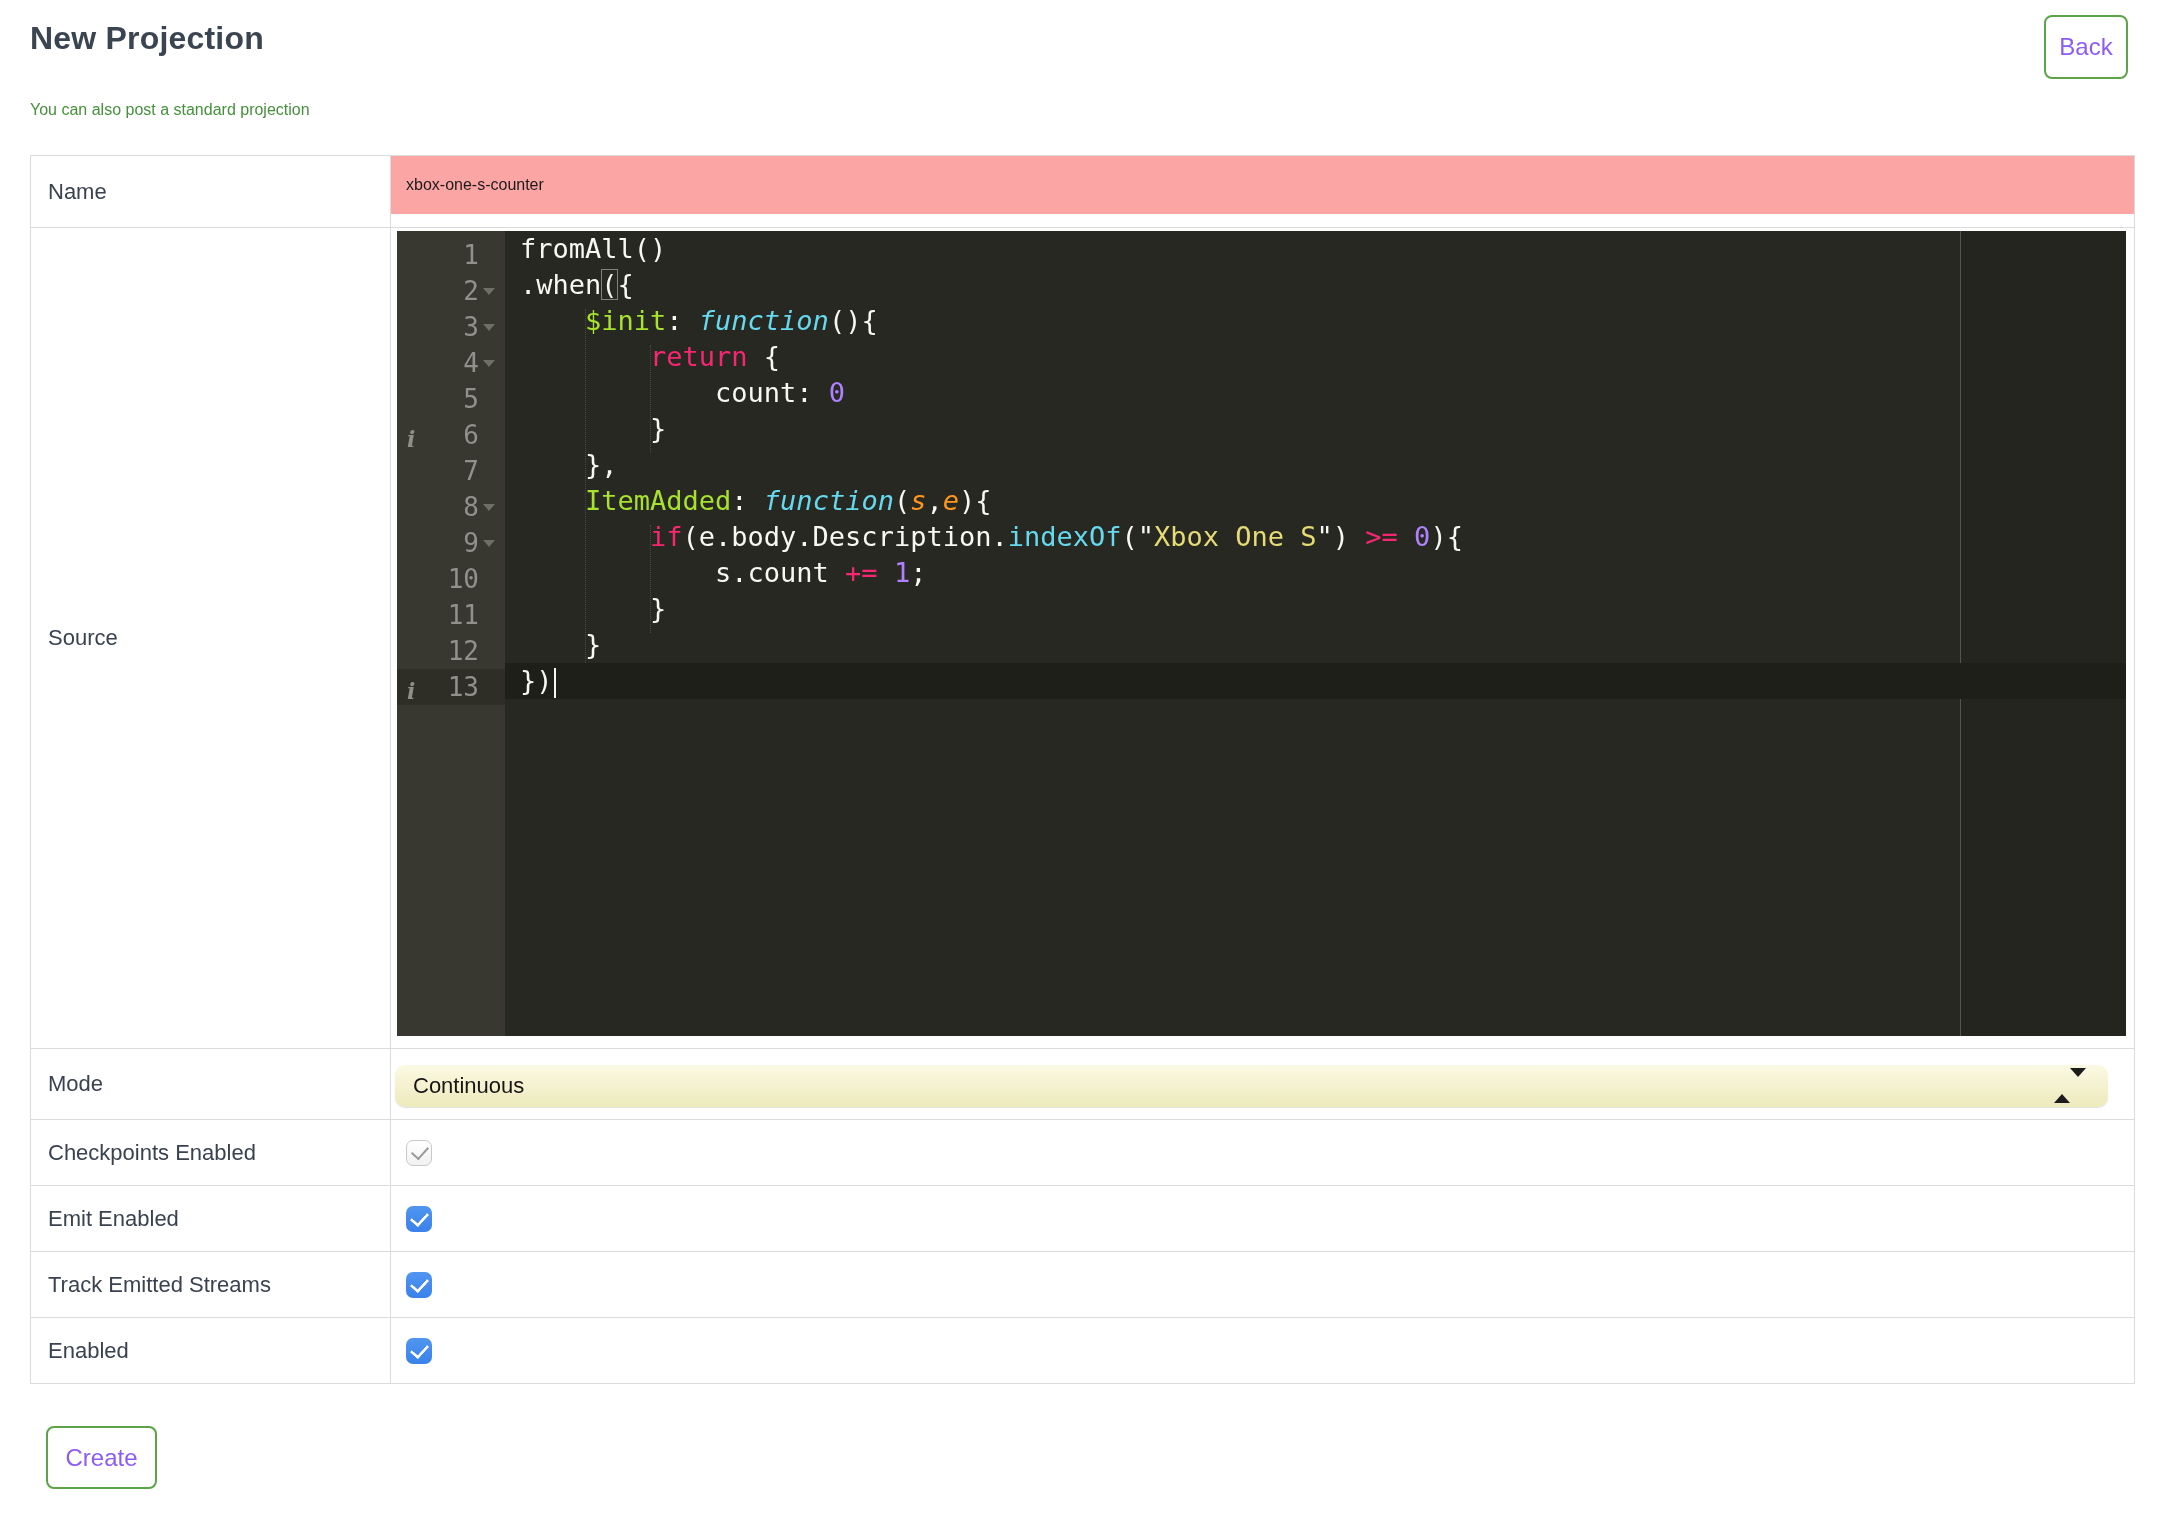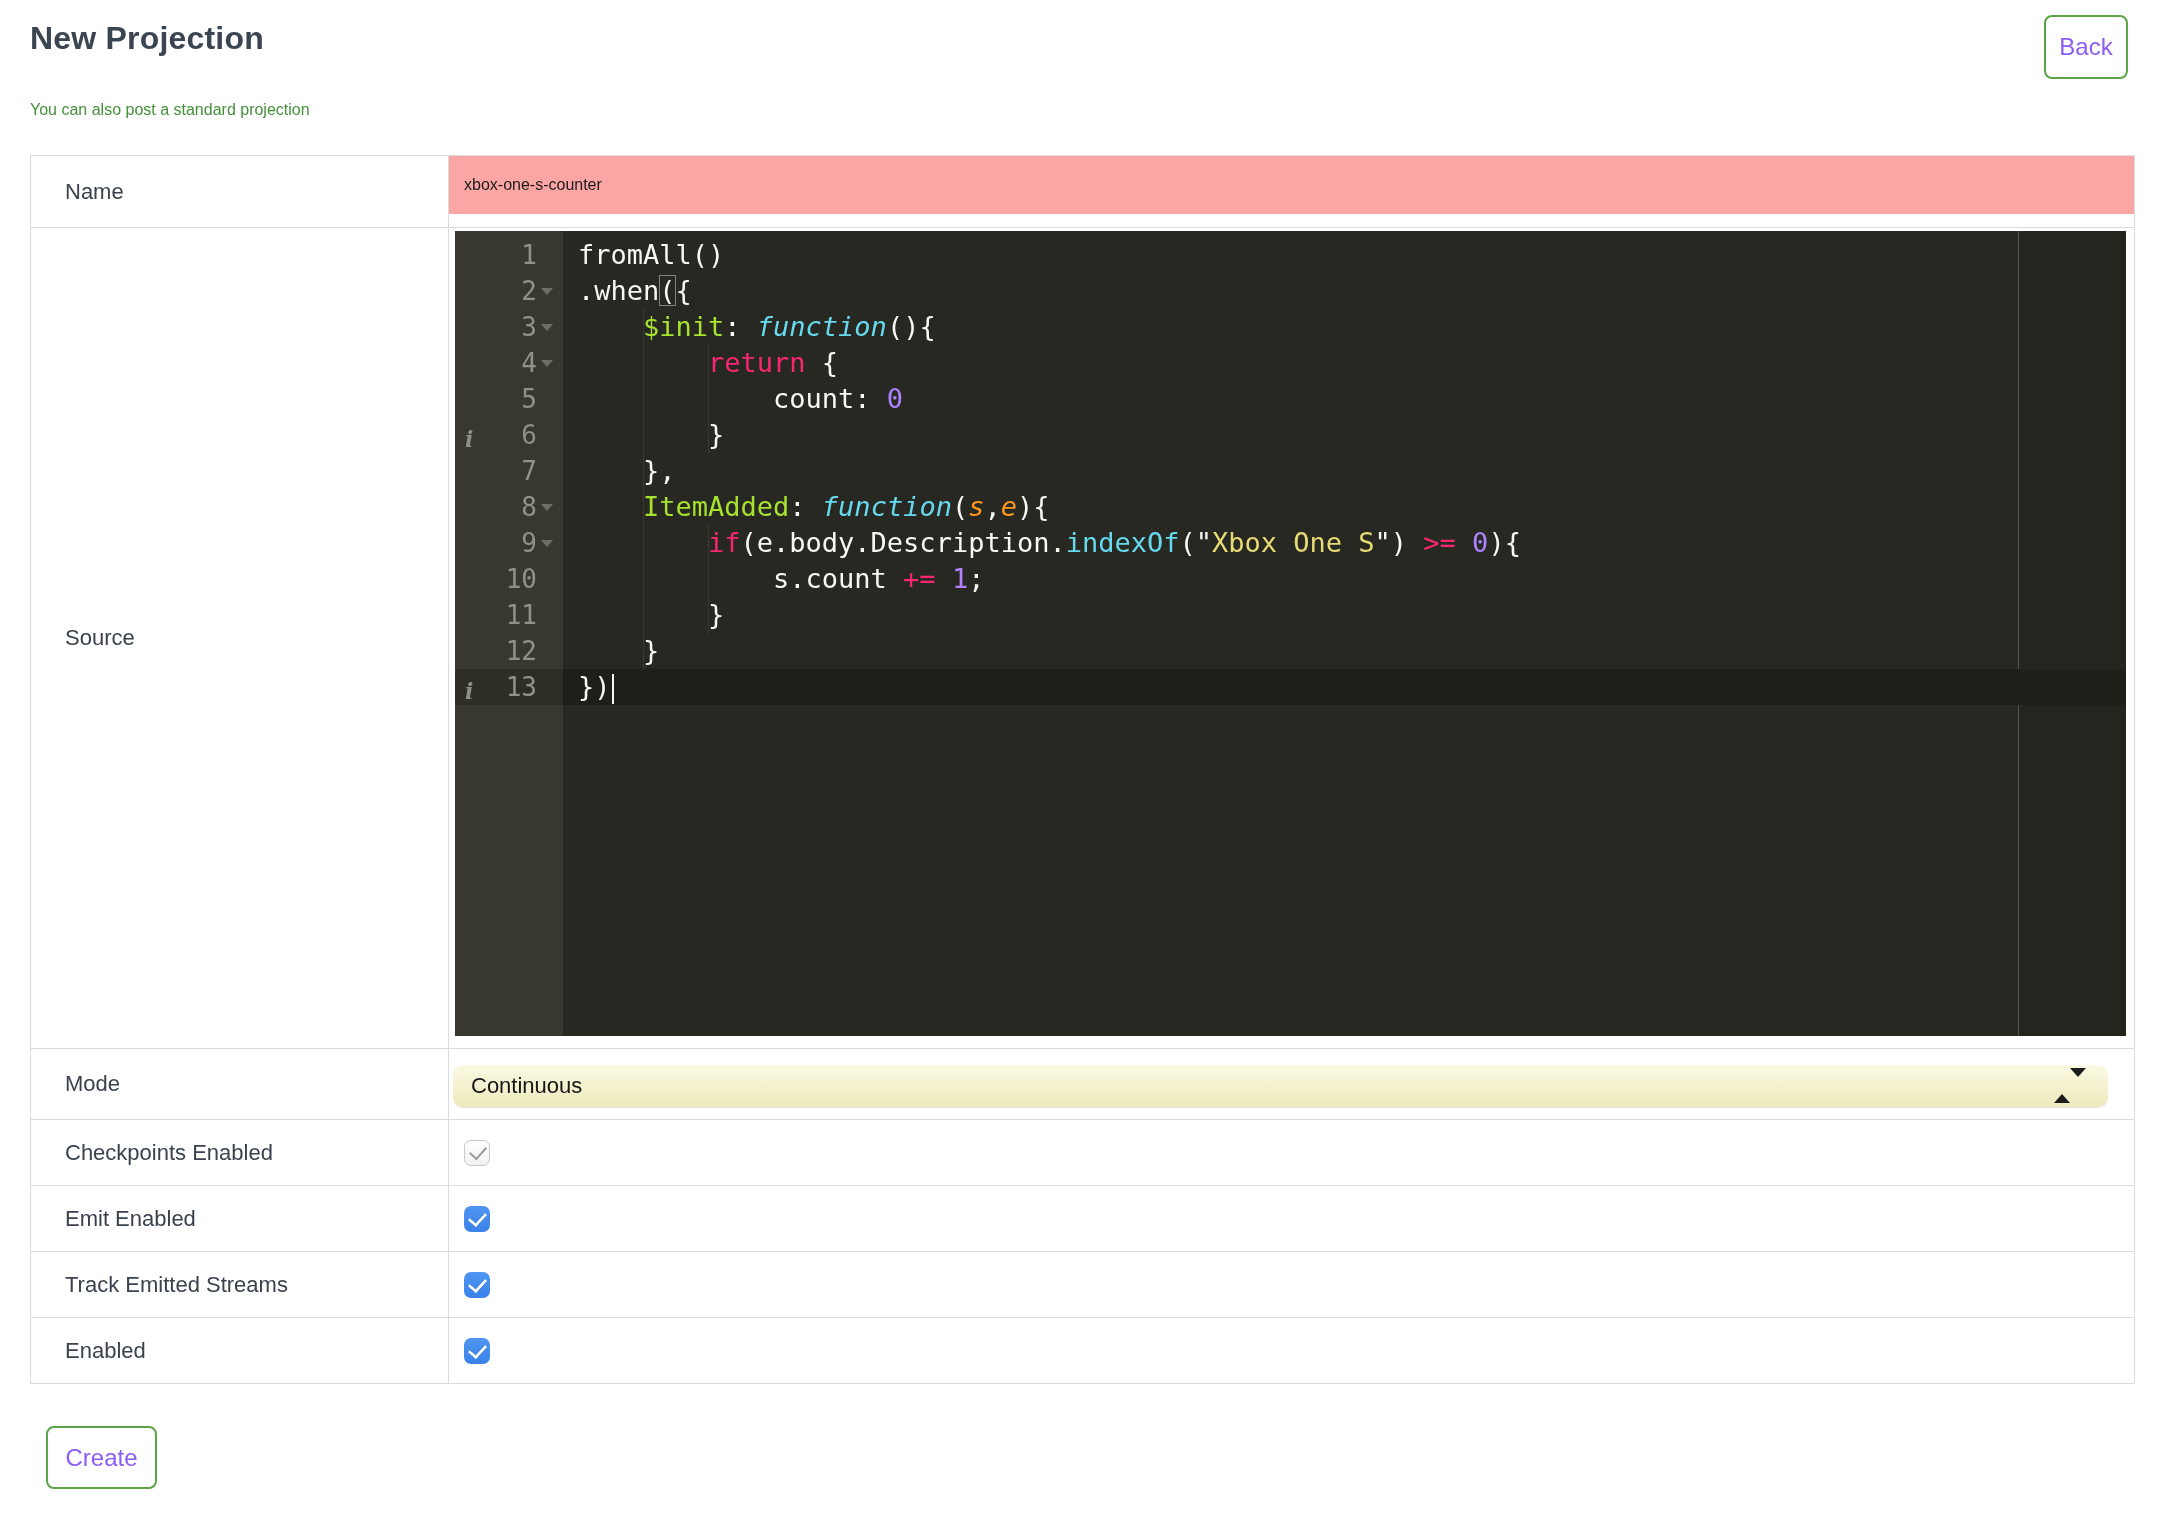--- a/index.html
+++ b/index.html
@@ -14,21 +14,21 @@
          border-radius:8px; font-size:24px; text-align:center; cursor:pointer;
          font-family:"Liberation Sans", sans-serif; }
   .btn-back { position:absolute; top:15px; right:38px; width:84px; height:64px; line-height:60px; }
   .btn-create { margin:42px 0 0 16px; width:111px; height:63px; line-height:59px; }
 
   .std-link { display:inline-block; margin-top:40px; font-size:16px; line-height:24px;
               color:#44913A; text-decoration:none; cursor:pointer; }
 
   table.form-table { margin-top:33px; width:2105px; border-collapse:collapse; table-layout:fixed; }
   table.form-table td { border:1px solid #DBDBDB; vertical-align:middle; background:#fff; }
-  td.lbl { width:418px; padding-left:34px; font-size:22px; color:#39424E; }
+  td.lbl { width:360px; padding-left:17px; font-size:22px; color:#39424E; }
   td.val { padding:0; }
 
   tr.row-name   { height:72px; }
   tr.row-source { height:821px; }
   tr.row-small  { height:66px; }
 
   .name-input { display:block; width:100%; height:58px; border:none; outline:none;
                 background:#fca5a5; font-size:16px; color:#1b1b1b; padding:4px 15px;
                 font-family:"Liberation Sans", sans-serif; }
   tr.row-name td.val { vertical-align:top; }
@@ -40,21 +40,21 @@
   .gutter-line { position:relative; height:36px; line-height:36px; display:flex;
                  align-items:center; justify-content:flex-end; padding-right:6px; }
   .gutter-line.active { background:#2e2e27; }
   .line-num { color:#90918B; font-size:26px; }
   .fold-slot { width:20px; height:36px; display:flex; align-items:center; justify-content:center; }
   .fold-arrow { width:0; height:0; border-left:6px solid transparent; border-right:6px solid transparent;
                 border-top:7px solid #6e6e63; }
   .info-i { position:absolute; left:10px; top:4px; font-family:"DejaVu Serif", serif; font-style:italic;
             font-weight:700; color:#8f8f88; font-size:22px; }
 
-  .code-area { position:absolute; left:108px; right:0; top:0; bottom:0; padding-top:6px; }
+  .code-area { position:absolute; left:108px; right:0; top:0; bottom:0; padding-top:0; }
   .code-line { position:relative; height:36px; line-height:36px; font-size:27px; color:#F8F8F2;
                white-space:pre; padding-left:15px; z-index:2; }
   .code-line.active { background:#1e1f19; }
   .c-key { color:#F92672; }
   .c-ent { color:#A6E22E; }
   .c-sto { color:#66D9EF; font-style:italic; }
   .c-fun { color:#66D9EF; }
   .c-par { color:#FD971F; font-style:italic; }
   .c-str { color:#E6DB74; }
   .c-num { color:#AE81FF; }

